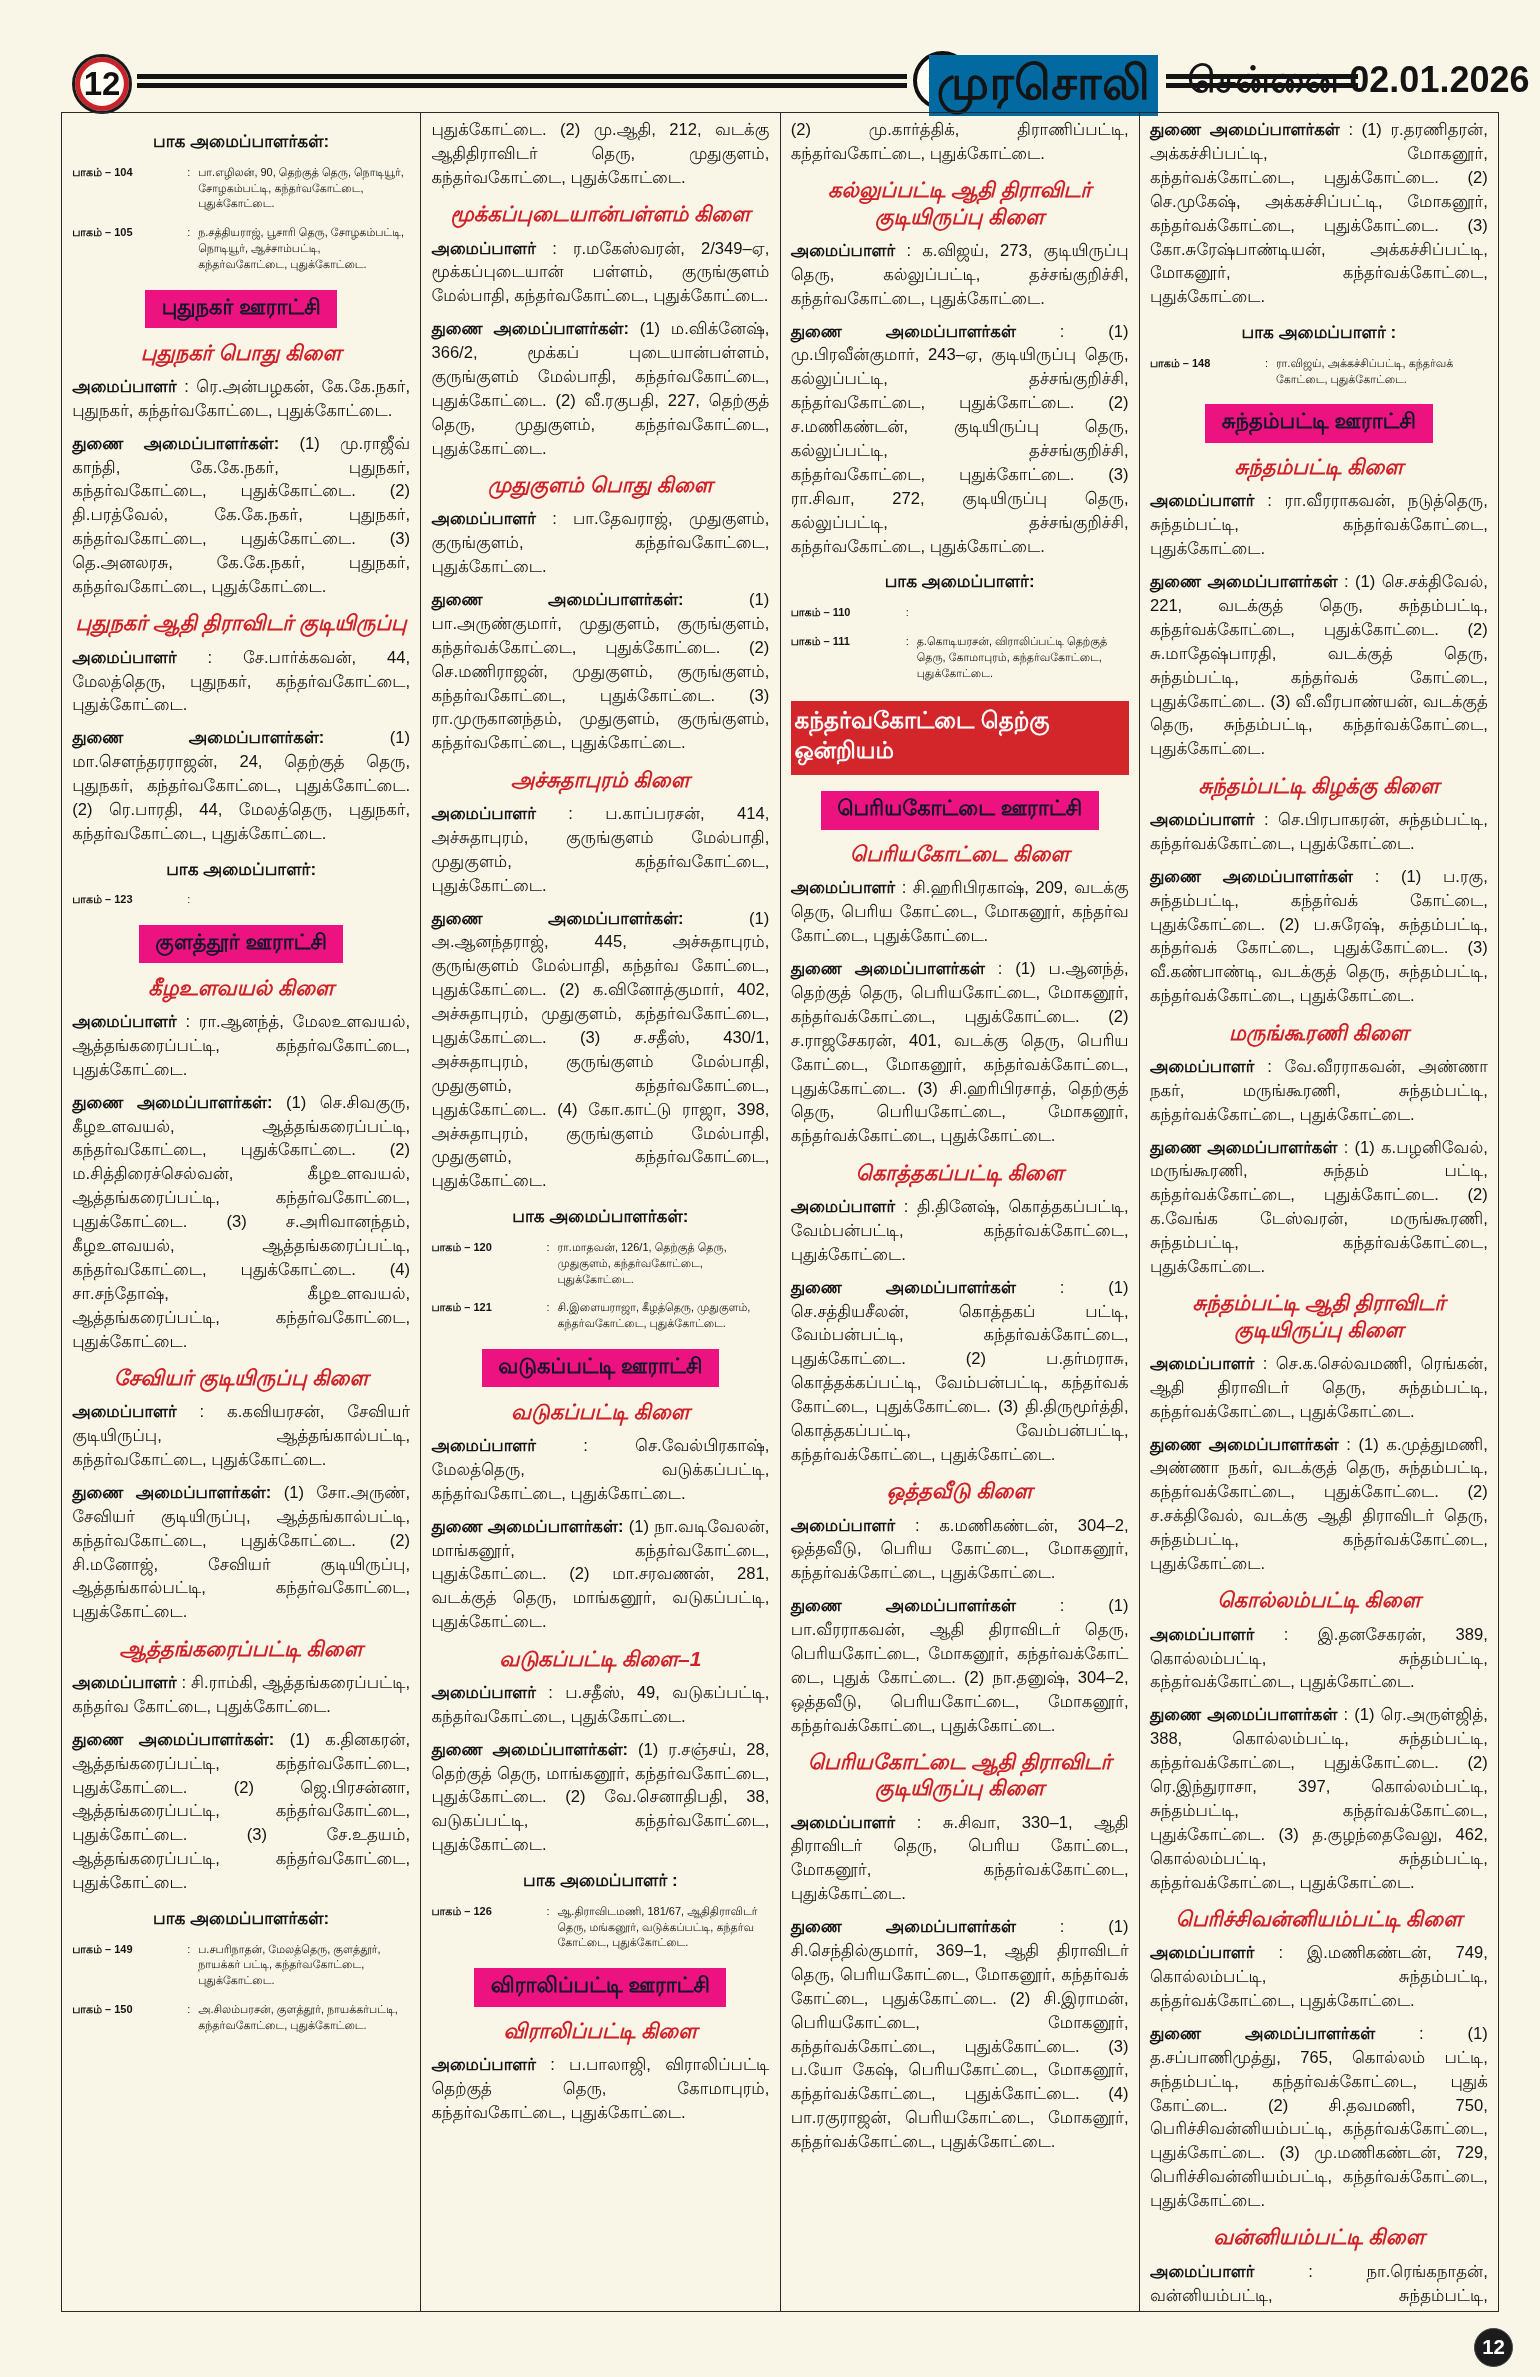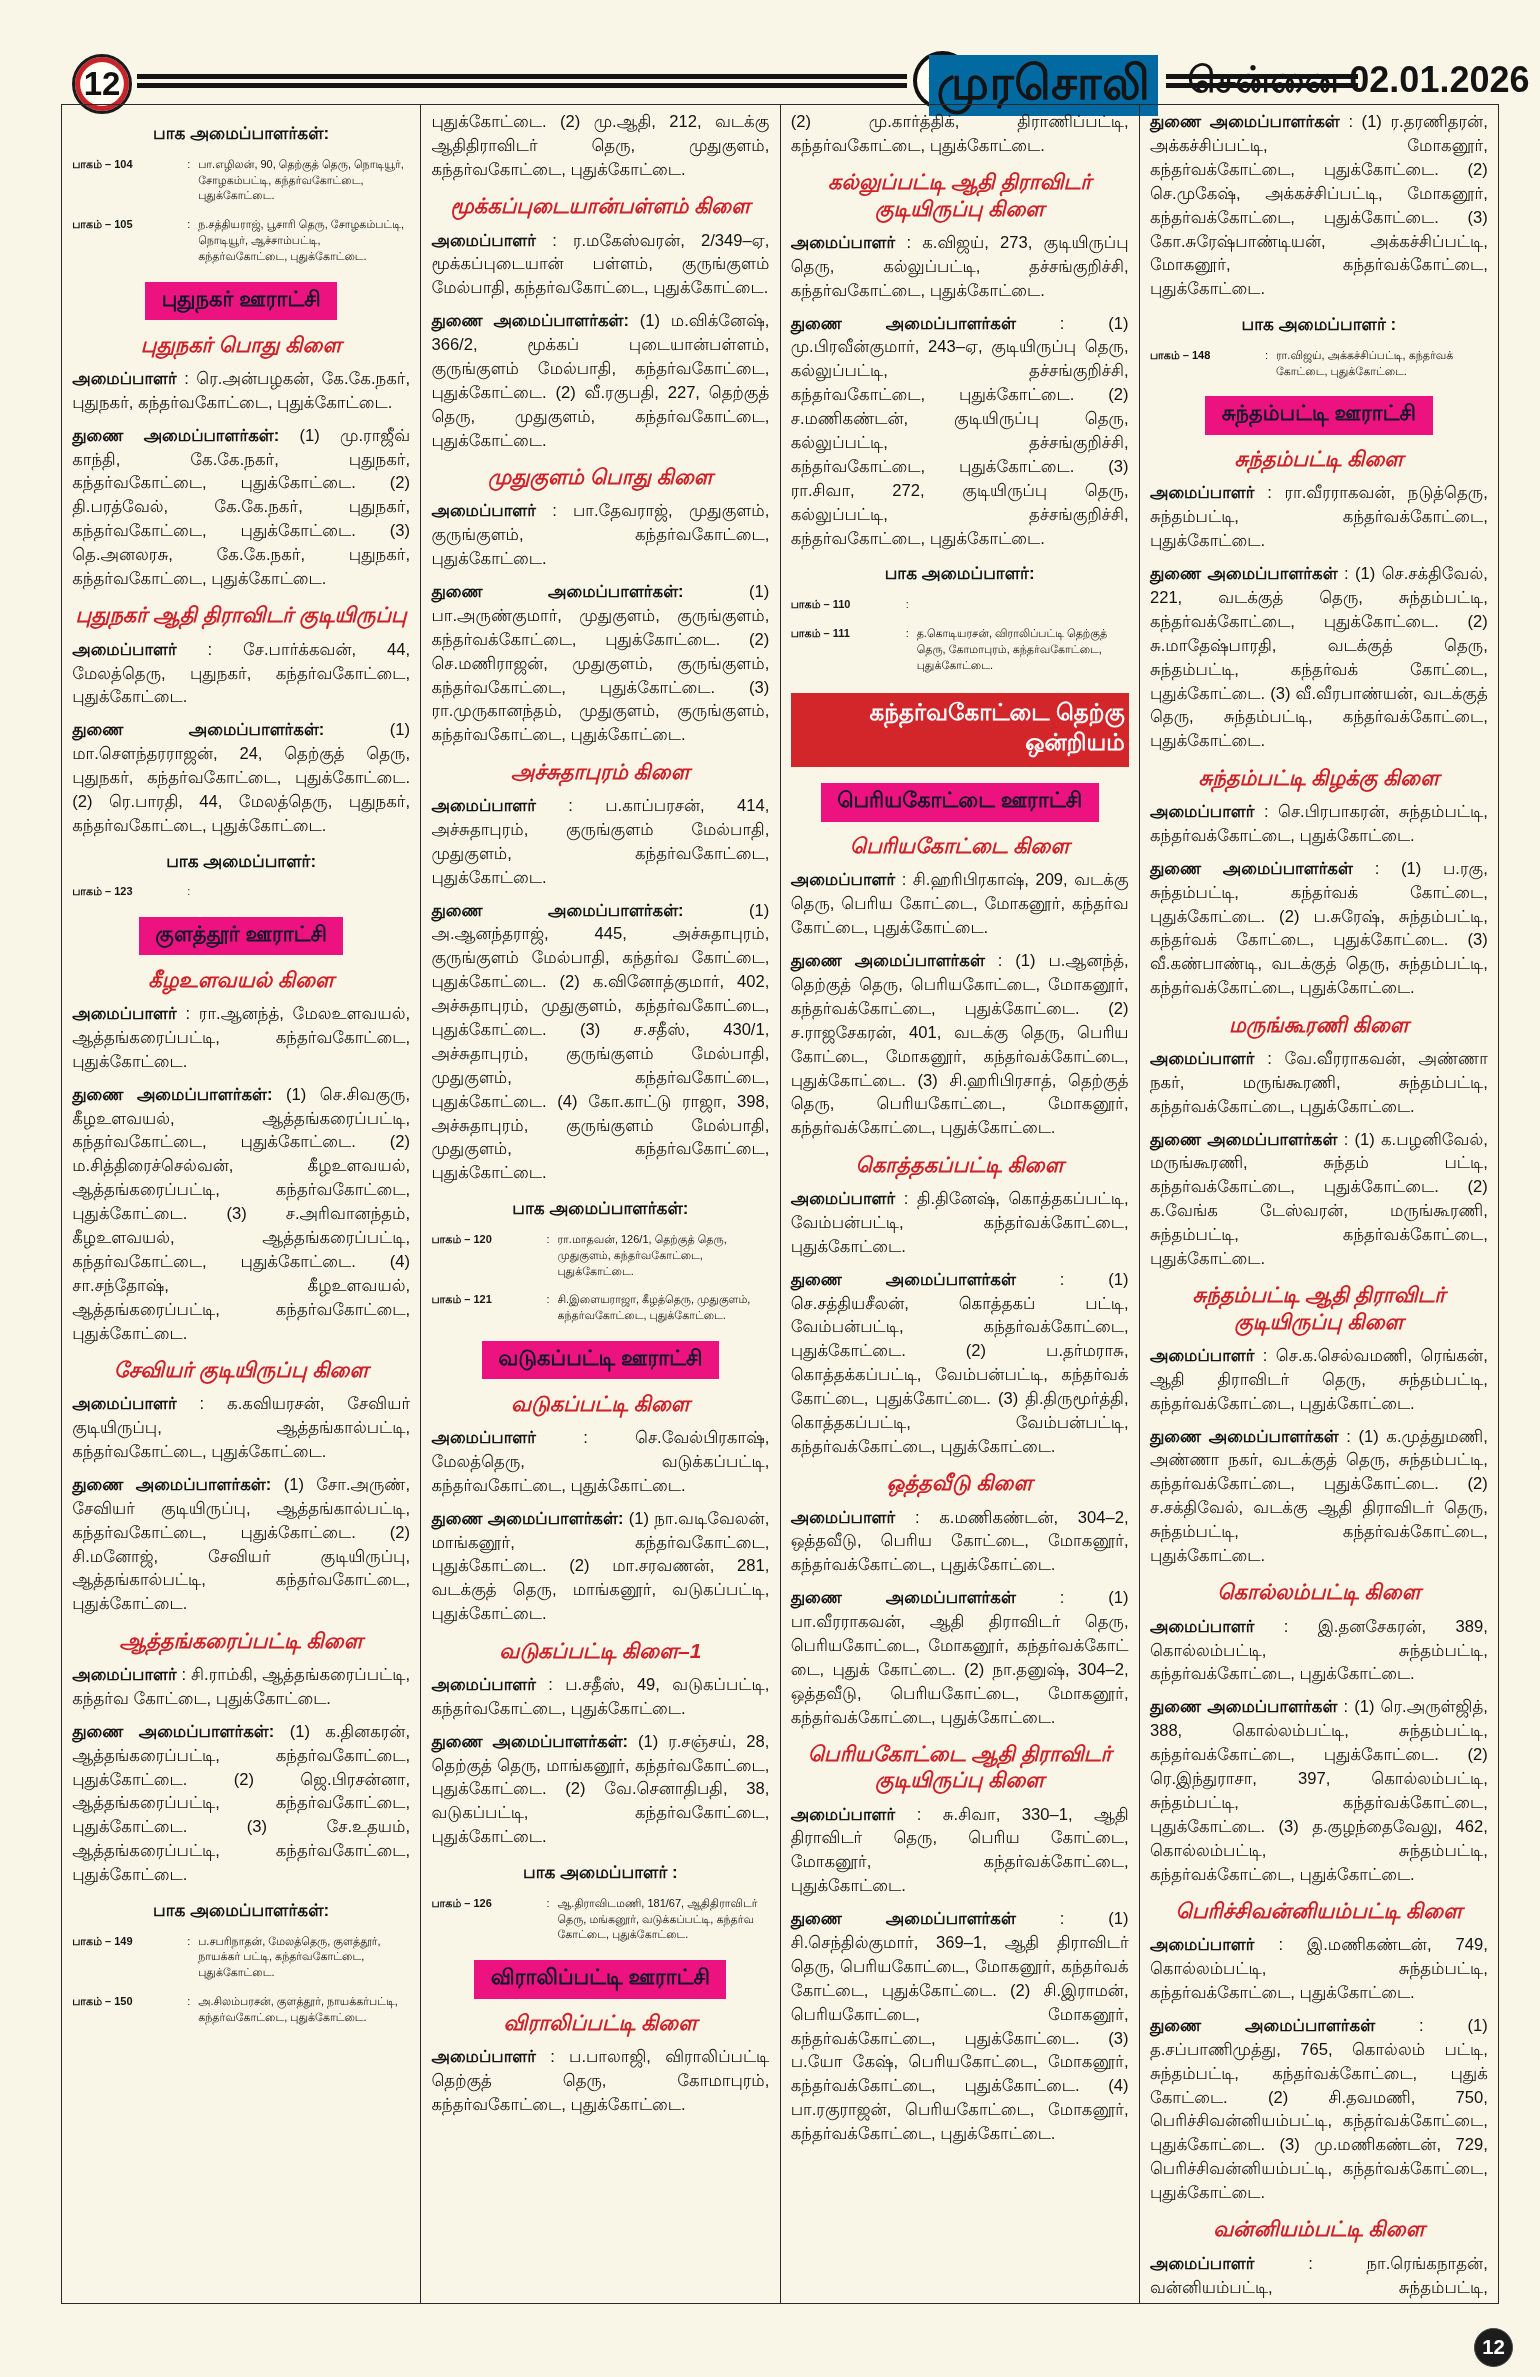--- a/index.html
+++ b/index.html
@@ -7,32 +7,32 @@
   
   .masthead{position:absolute;left:0;top:0;width:1541px;height:118px;}
   .pgcircle{position:absolute;left:72px;top:54px;width:54px;height:54px;border-radius:50%;background:#fffdf4;border:3.8px solid #1a1a1a;box-shadow:inset 0 0 0 5.1px #c8232b;display:flex;align-items:center;justify-content:center;font-size:33px;font-weight:bold;color:#111;}
   .mrule{position:absolute;height:3.8px;border-top:5.1px solid #141414;border-bottom:5.1px solid #141414;}
   .mrule.r1{left:137px;top:74px;width:770px;}
   .mrule.r2{left:1166px;top:74px;width:192px;}
   .logocircle{position:absolute;left:913px;top:51px;width:51px;height:51px;border-radius:50%;border:4.5px solid #111;background:#fffdf4;display:flex;align-items:center;justify-content:center;}
   .mast-title{position:absolute;left:929px;top:55px;font-size:47px;font-weight:bold;background:#0369a1;padding:0 7.7px;letter-spacing:0.6px;}
   .mast-date{position:absolute;right:11.5px;top:59px;font-size:36px;font-weight:bold;}
   
-  .frame{position:absolute;left:61px;top:104px;width:1438px;height:2200px;border:1.9px solid #2a2a2a;display:flex;overflow:hidden;box-sizing:border-box;}
+  .frame{position:absolute;left:61px;top:112px;width:1438px;height:2200px;border:1.9px solid #2a2a2a;display:flex;overflow:hidden;box-sizing:border-box;}
   .col{flex:1 1 0;padding:5.1px 10.2px 12.8px 10.2px;border-right:1.9px solid #2a2a2a;overflow:hidden;}
   .col:last-child{border-right:none;}
   
   .ph{font-weight:bold;text-align:center;font-size:17px;margin:14px 0 11.5px 0;}
   .part{display:flex;font-size:11px;line-height:1.45;margin:0 0 12.8px 0;}
   .pl{flex:0 0 107px;font-weight:bold;white-space:nowrap;}
   .pc{flex:0 0 19px;text-align:center;}
   .pt{flex:1 1 auto;text-align:left;}
   .magwrap{text-align:center;margin:16.6px 0 6.4px 0;}
   .mag{display:inline-block;background:#ec1280;color:#0f172a;font-weight:bold;font-size:21px;padding:5.1px 16.6px 6.4px 16.6px;}
-  .union{background:#d2262b;color:#ffffff;font-weight:bold;font-size:23px;text-align:right;padding:6.4px 3.8px 7.7px 3.8px;margin:19px 0 7.7px 0;}
+  .union{background:#d2262b;color:#ffffff;font-weight:bold;font-size:23px;text-align:left;padding:6.4px 3.8px 7.7px 3.8px;margin:19px 0 7.7px 0;}
   .rh{color:#cf2127;font-weight:bold;font-size:21px;text-align:center;margin:11.5px 0 9px 0;line-height:1.25;font-style:italic;}
   p.body{font-size:16.6px;line-height:1.44;text-align:justify;margin:0 0 9px 0;}
   p.body .lead{font-weight:bold;}
   
   .botcircle{position:absolute;right:28px;bottom:10.2px;width:37px;height:37px;border-radius:50%;background:#1c1c1c;color:#fff;display:flex;align-items:center;justify-content:center;font-size:20.4px;font-weight:bold;border:1.9px solid #444;}
 </style>
 </head>
 <body>
 
 <div class="masthead">

